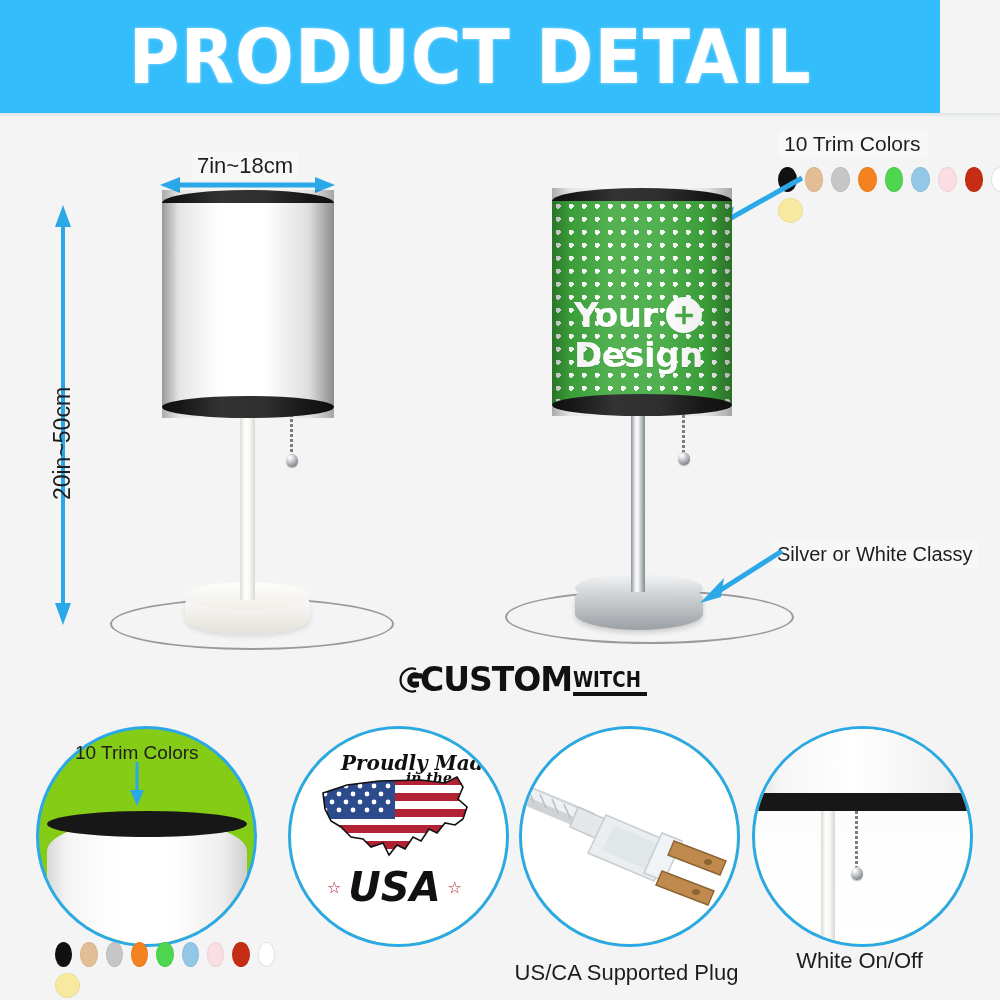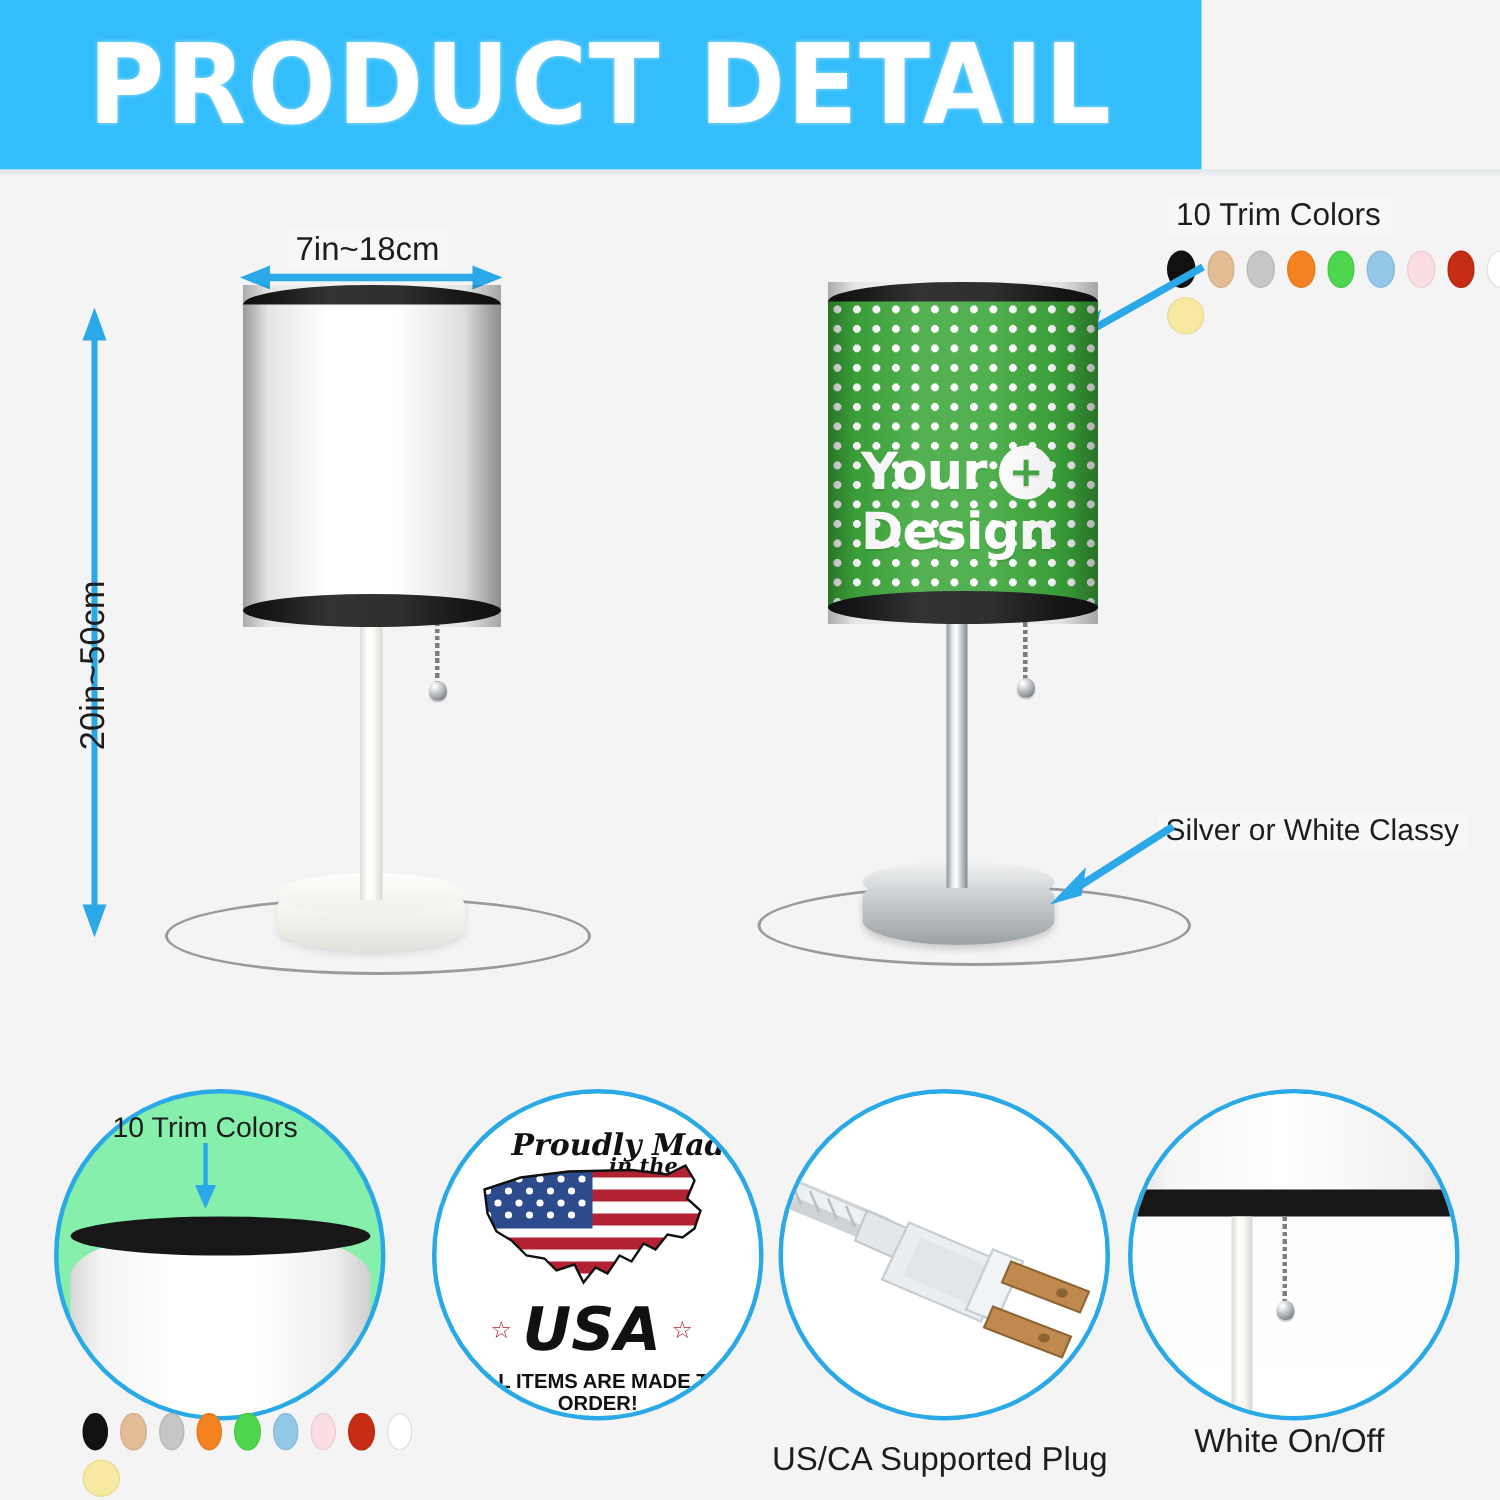--- a/index.html
+++ b/index.html
@@ -7,21 +7,21 @@
     width:1000px;height:1000px;overflow:hidden;
     background:#f4f4f4;
     font-family:"Liberation Sans","DejaVu Sans",sans-serif;
     position:relative;
   }
   .stage{position:absolute;inset:0;}
   .abs{position:absolute;}
 
   
   #banner{
-    left:0;top:0;width:801px;height:113px;
+    left:0;top:0;width:940px;height:113px;
     background:#34bdfb;
     display:flex;align-items:center;justify-content:center;
   }
   #banner-title{
     color:#ffffff;
     font-family:"Liberation Sans Narrow","DejaVu Sans Condensed","Liberation Sans",sans-serif;
     font-weight:bold;
     font-size:74px;
     letter-spacing:1px;
     transform:scaleX(1.04);
@@ -113,21 +113,21 @@
     width:25px;height:25px;border-radius:50%;display:inline-block;
     box-shadow:inset 0 0 0 1px rgba(0,0,0,.06);
   }
   .swatch-row{display:flex;gap:8px;}
 
   
   .circle-card{
     position:absolute;
     border:3px solid #2ba8e8;
     border-radius:50%;
-    background:#86efac;
+    background:#84cc16;
     overflow:hidden;
   }
   .circle-caption{
     position:absolute;text-align:center;
     font-size:22px;color:#1d1d1d;white-space:nowrap;
   }
 
   
   #logo{
     position:absolute;left:395px;top:663px;
@@ -267,20 +267,31 @@
   </div>
 
   <div class="abs lbl lbl-bg" style="left:772px;top:541px;padding:2px 5px;font-size:20px;">Silver or White Classy</div>
   <div class="abs" style="left:690px;top:545px;width:100px;height:60px;">
     <svg width="100" height="60" viewBox="0 0 100 60">
       <path d="M92 6 L26 48" stroke="#2ba8e8" stroke-width="5" fill="none"></path>
       <path d="M10 58 L34 33 L31 52 Z" fill="#2ba8e8"></path>
     </svg>
   </div>
 
+  <div id="logo">
+    <svg id="logo-cmark" viewBox="0 0 30 30">
+      <path d="M21 4.2 A11.5 11.5 0 1 0 21 25.8" stroke="#111" stroke-width="2.2" fill="none"></path>
+      <path d="M24 8.3 A7.8 7.8 0 1 0 24 21.7 L24 16.6 L17.5 16.6 L17.5 13.4 L27 13.4 L27 8.3 Z" fill="#111"></path>
+    </svg>
+    <div id="logo-custom">CUSTOM</div>
+    <div id="logo-witch-wrap">
+      <div id="logo-witch">WITCH</div>
+      <div id="logo-underline"></div>
+    </div>
+  </div>
 
   <div class="circle-card" style="left:36px;top:726px;width:215px;height:215px;">
 
     <div class="abs" style="left:8px;top:90px;width:200px;height:180px;
                 background:linear-gradient(90deg,#d8d8d8 0%,#f4f4f4 10%,#ffffff 35%,#ffffff 62%,#eeeeee 88%,#cfcfcf 100%);
                 border-radius:50% 50% 0 0 / 18% 18% 0 0;"></div>
     <div class="abs" style="left:8px;top:82px;width:200px;height:26px;background:#171717;border-radius:50%/50%;"></div>
   </div>
   <div class="abs lbl" style="left:75px;top:742px;font-size:19px;">10 Trim Colors</div>
   <div class="abs" style="left:128px;top:762px;width:18px;height:44px;">
@@ -360,21 +371,20 @@
       <path d="M6 22 L30 14 L62 10 L104 9 L128 12 L140 6 L146 16 L141 28 L150 36 L146 48
                L138 54 L128 52 L120 62 L112 58 L104 70 L96 66 L88 78 L80 74 L72 84 L66 72
                L54 76 L46 68 L34 66 L24 56 L14 50 L8 38 Z" fill="none" stroke="#111" stroke-width="1.6"></path>
     </svg>
 
     <div class="abs" style="left:36px;top:138px;display:flex;align-items:center;gap:7px;">
       <span style="color:#b32233;font-size:16px;">☆</span>
       <span style="font-family:'DejaVu Sans','Liberation Sans',sans-serif;font-weight:bold;font-style:italic;font-size:40px;color:#111;line-height:40px;">USA</span>
       <span style="color:#b32233;font-size:16px;">☆</span>
     </div>
-    <div class="abs" style="left:0;top:184px;width:215px;text-align:center;font-weight:bold;font-size:13.5px;color:#111;">ALL ITEMS ARE MADE TO ORDER!</div>
   </div>
 
   <div class="circle-card" style="left:519px;top:726px;width:215px;height:215px;">
     <div class="abs" style="left:0;top:0;width:100%;height:100%;background:#ffffff;"></div>
     <svg class="abs" style="left:0;top:0;" width="215" height="215" viewBox="0 0 215 215">
 
       <path d="M-6 62 L66 92" stroke="#cfd3d6" stroke-width="20" stroke-linecap="round"></path>
       <path d="M-6 58 L64 88" stroke="#eef1f3" stroke-width="9" stroke-linecap="round"></path>
       <g stroke="#b9bec2" stroke-width="1.6">
         <line x1="6" y1="60" x2="12" y2="74"></line>

